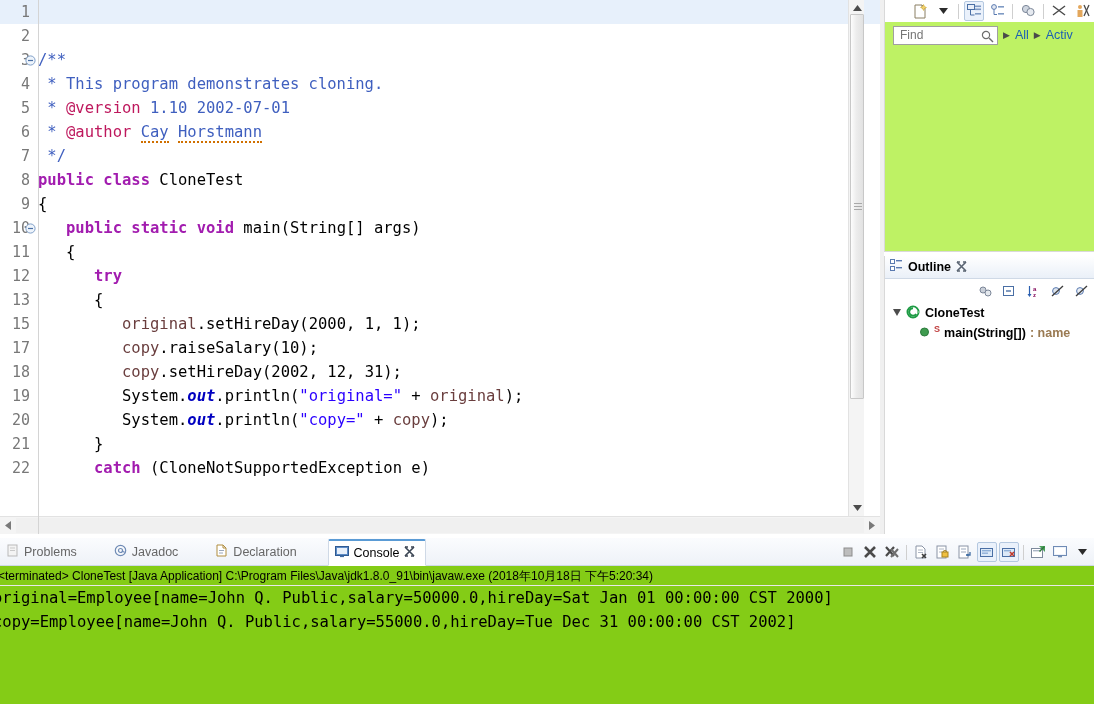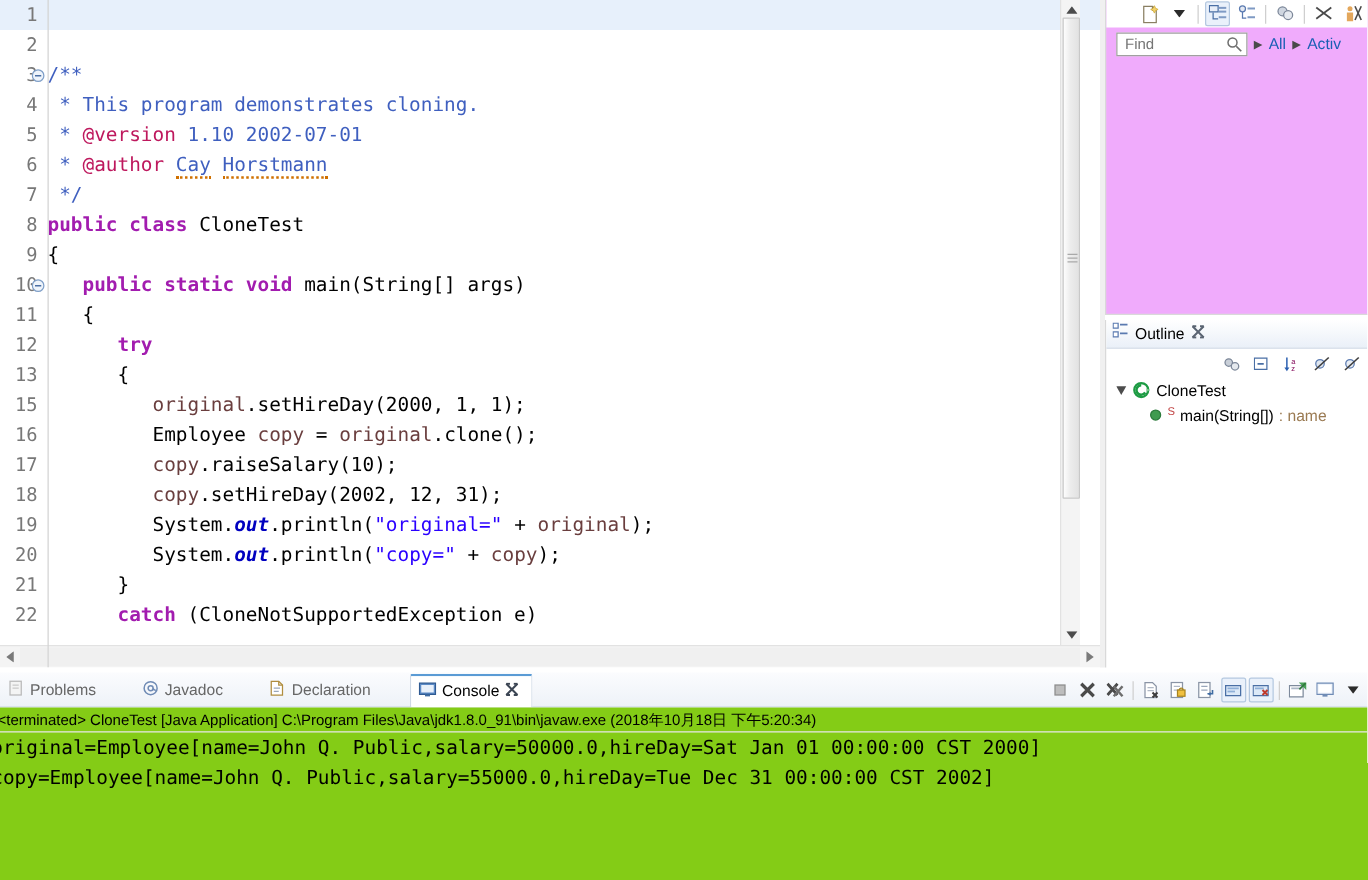--- a/index.html
+++ b/index.html
@@ -95,21 +95,21 @@
 
   
   #v-divider {
     position: absolute; left: 880px; top: 0; width: 4px; height: 534px;
     background: #f0f0f0;
   }
 
   
   #right-top {
     position: absolute; left: 884px; top: 0; width: 210px; height: 252px;
-    background: #f0abfc; border-left: 1px solid #d9d9d9;
+    background: #bef264; border-left: 1px solid #d9d9d9;
     border-bottom: 1px solid #d9d9d9; overflow: hidden;
   }
   #rt-toolbar {
     position: relative; height: 22px; background: #ffffff;
     display: flex; align-items: center; justify-content: flex-end;
     gap: 3px; padding-right: 2px;
   }
   .tb-icon {
     width: 20px; height: 20px; display: flex; align-items: center;
     justify-content: center;
@@ -131,21 +131,21 @@
   }
   #find-box .mag { position: absolute; right: 3px; top: 2px; }
   .crumb-arrow { color: #4a4a4a; font-size: 9px; }
   .crumb-link {
     color: #1a5fb4; font-size: 12.5px; font-family: "Liberation Sans", sans-serif;
   }
 
   
   #outline {
     position: absolute; left: 884px; top: 256px; width: 210px; height: 278px;
-    background: #ffffff; border-left: 1px solid #d9d9d9; overflow: hidden;
+    background: #ffffff; border-left: 1px solid #d9d9d9; overflow: hidden; font-weight: bold;
   }
   #outline-tab {
     position: relative; height: 23px; display: flex; align-items: center;
     gap: 5px; padding-left: 5px;
     background: linear-gradient(180deg,#ffffff, #eaf0f8);
     border-bottom: 1px solid #cfd9e6;
   }
   #outline-tab .t-label {
     font-size: 12.5px; color: #000;
     font-family: "Liberation Sans", sans-serif;
@@ -226,21 +226,20 @@
         <div class="code-row"><div class="gutter-num">8</div><div class="code-text"><span class="kw">public class</span><span class="plain"> CloneTest</span></div></div>
         <div class="code-row"><div class="gutter-num">9</div><div class="code-text"><span class="plain">{</span></div></div>
         <div class="code-row"><div class="gutter-num">10</div><div class="fold"><svg width="11" height="11">
               <circle cx="5.5" cy="5.5" r="4.6" fill="#eef4fb" stroke="#7f9fc8"></circle>
               <line x1="3" y1="5.5" x2="8" y2="5.5" stroke="#4a6fa5" stroke-width="1.2"></line>
             </svg></div><div class="code-text"><span class="plain">   </span><span class="kw">public static void</span><span class="plain"> main(String[] args)</span></div></div>
         <div class="code-row"><div class="gutter-num">11</div><div class="code-text"><span class="plain">   {</span></div></div>
         <div class="code-row"><div class="gutter-num">12</div><div class="code-text"><span class="plain">      </span><span class="kw">try</span></div></div>
         <div class="code-row"><div class="gutter-num">13</div><div class="code-text"><span class="plain">      {</span></div></div>
         <div class="code-row"><div class="gutter-num">15</div><div class="code-text"><span class="plain">         </span><span class="fld">original</span><span class="plain">.setHireDay(2000, 1, 1);</span></div></div>
-        <div class="code-row"><div class="gutter-num">16</div><div class="code-text"><span class="plain">         Employee </span><span class="fld">copy</span><span class="plain"> = </span><span class="fld">original</span><span class="plain">.clone();</span></div></div>
         <div class="code-row"><div class="gutter-num">17</div><div class="code-text"><span class="plain">         </span><span class="fld">copy</span><span class="plain">.raiseSalary(10);</span></div></div>
         <div class="code-row"><div class="gutter-num">18</div><div class="code-text"><span class="plain">         </span><span class="fld">copy</span><span class="plain">.setHireDay(2002, 12, 31);</span></div></div>
         <div class="code-row"><div class="gutter-num">19</div><div class="code-text"><span class="plain">         System.</span><span class="sfld">out</span><span class="plain">.println(</span><span class="str">"original="</span><span class="plain"> + </span><span class="fld">original</span><span class="plain">);</span></div></div>
         <div class="code-row"><div class="gutter-num">20</div><div class="code-text"><span class="plain">         System.</span><span class="sfld">out</span><span class="plain">.println(</span><span class="str">"copy="</span><span class="plain"> + </span><span class="fld">copy</span><span class="plain">);</span></div></div>
         <div class="code-row"><div class="gutter-num">21</div><div class="code-text"><span class="plain">      }</span></div></div>
         <div class="code-row"><div class="gutter-num">22</div><div class="code-text"><span class="plain">      </span><span class="kw">catch</span><span class="plain"> (CloneNotSupportedException e)</span></div></div>
       </div>
     <div class="gutter-sep"></div>
 
     <div id="ed-vscroll">

